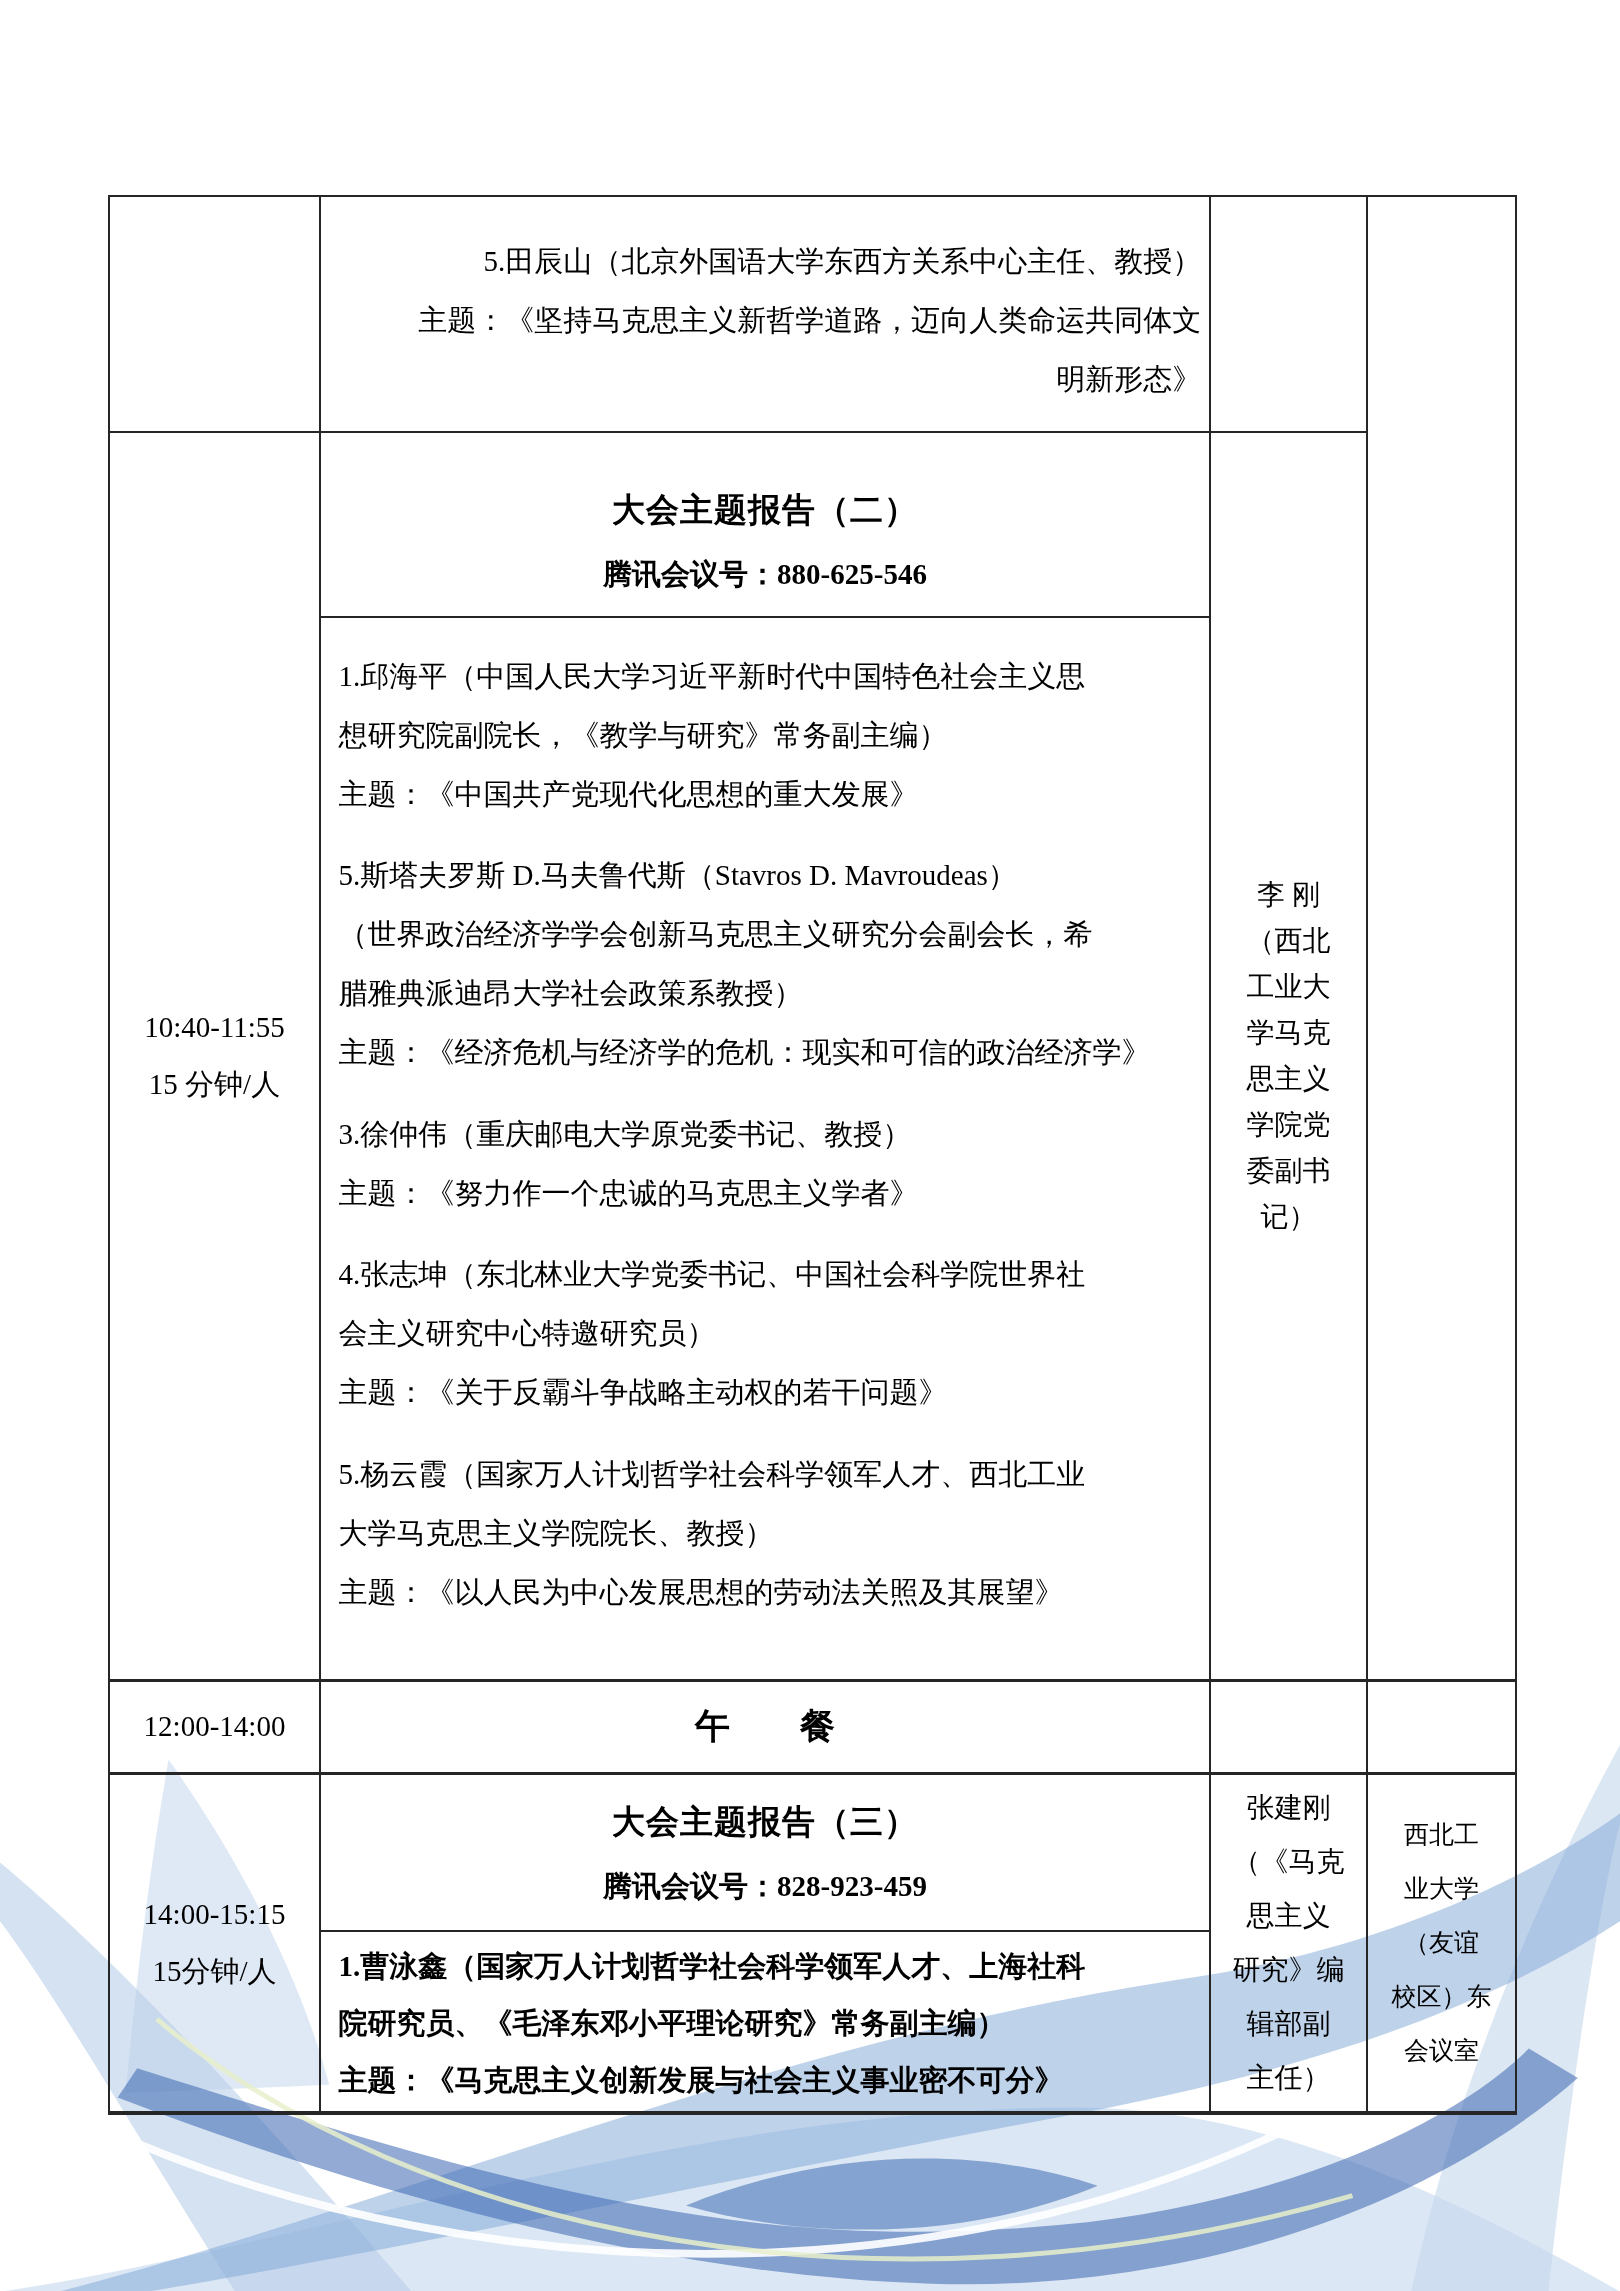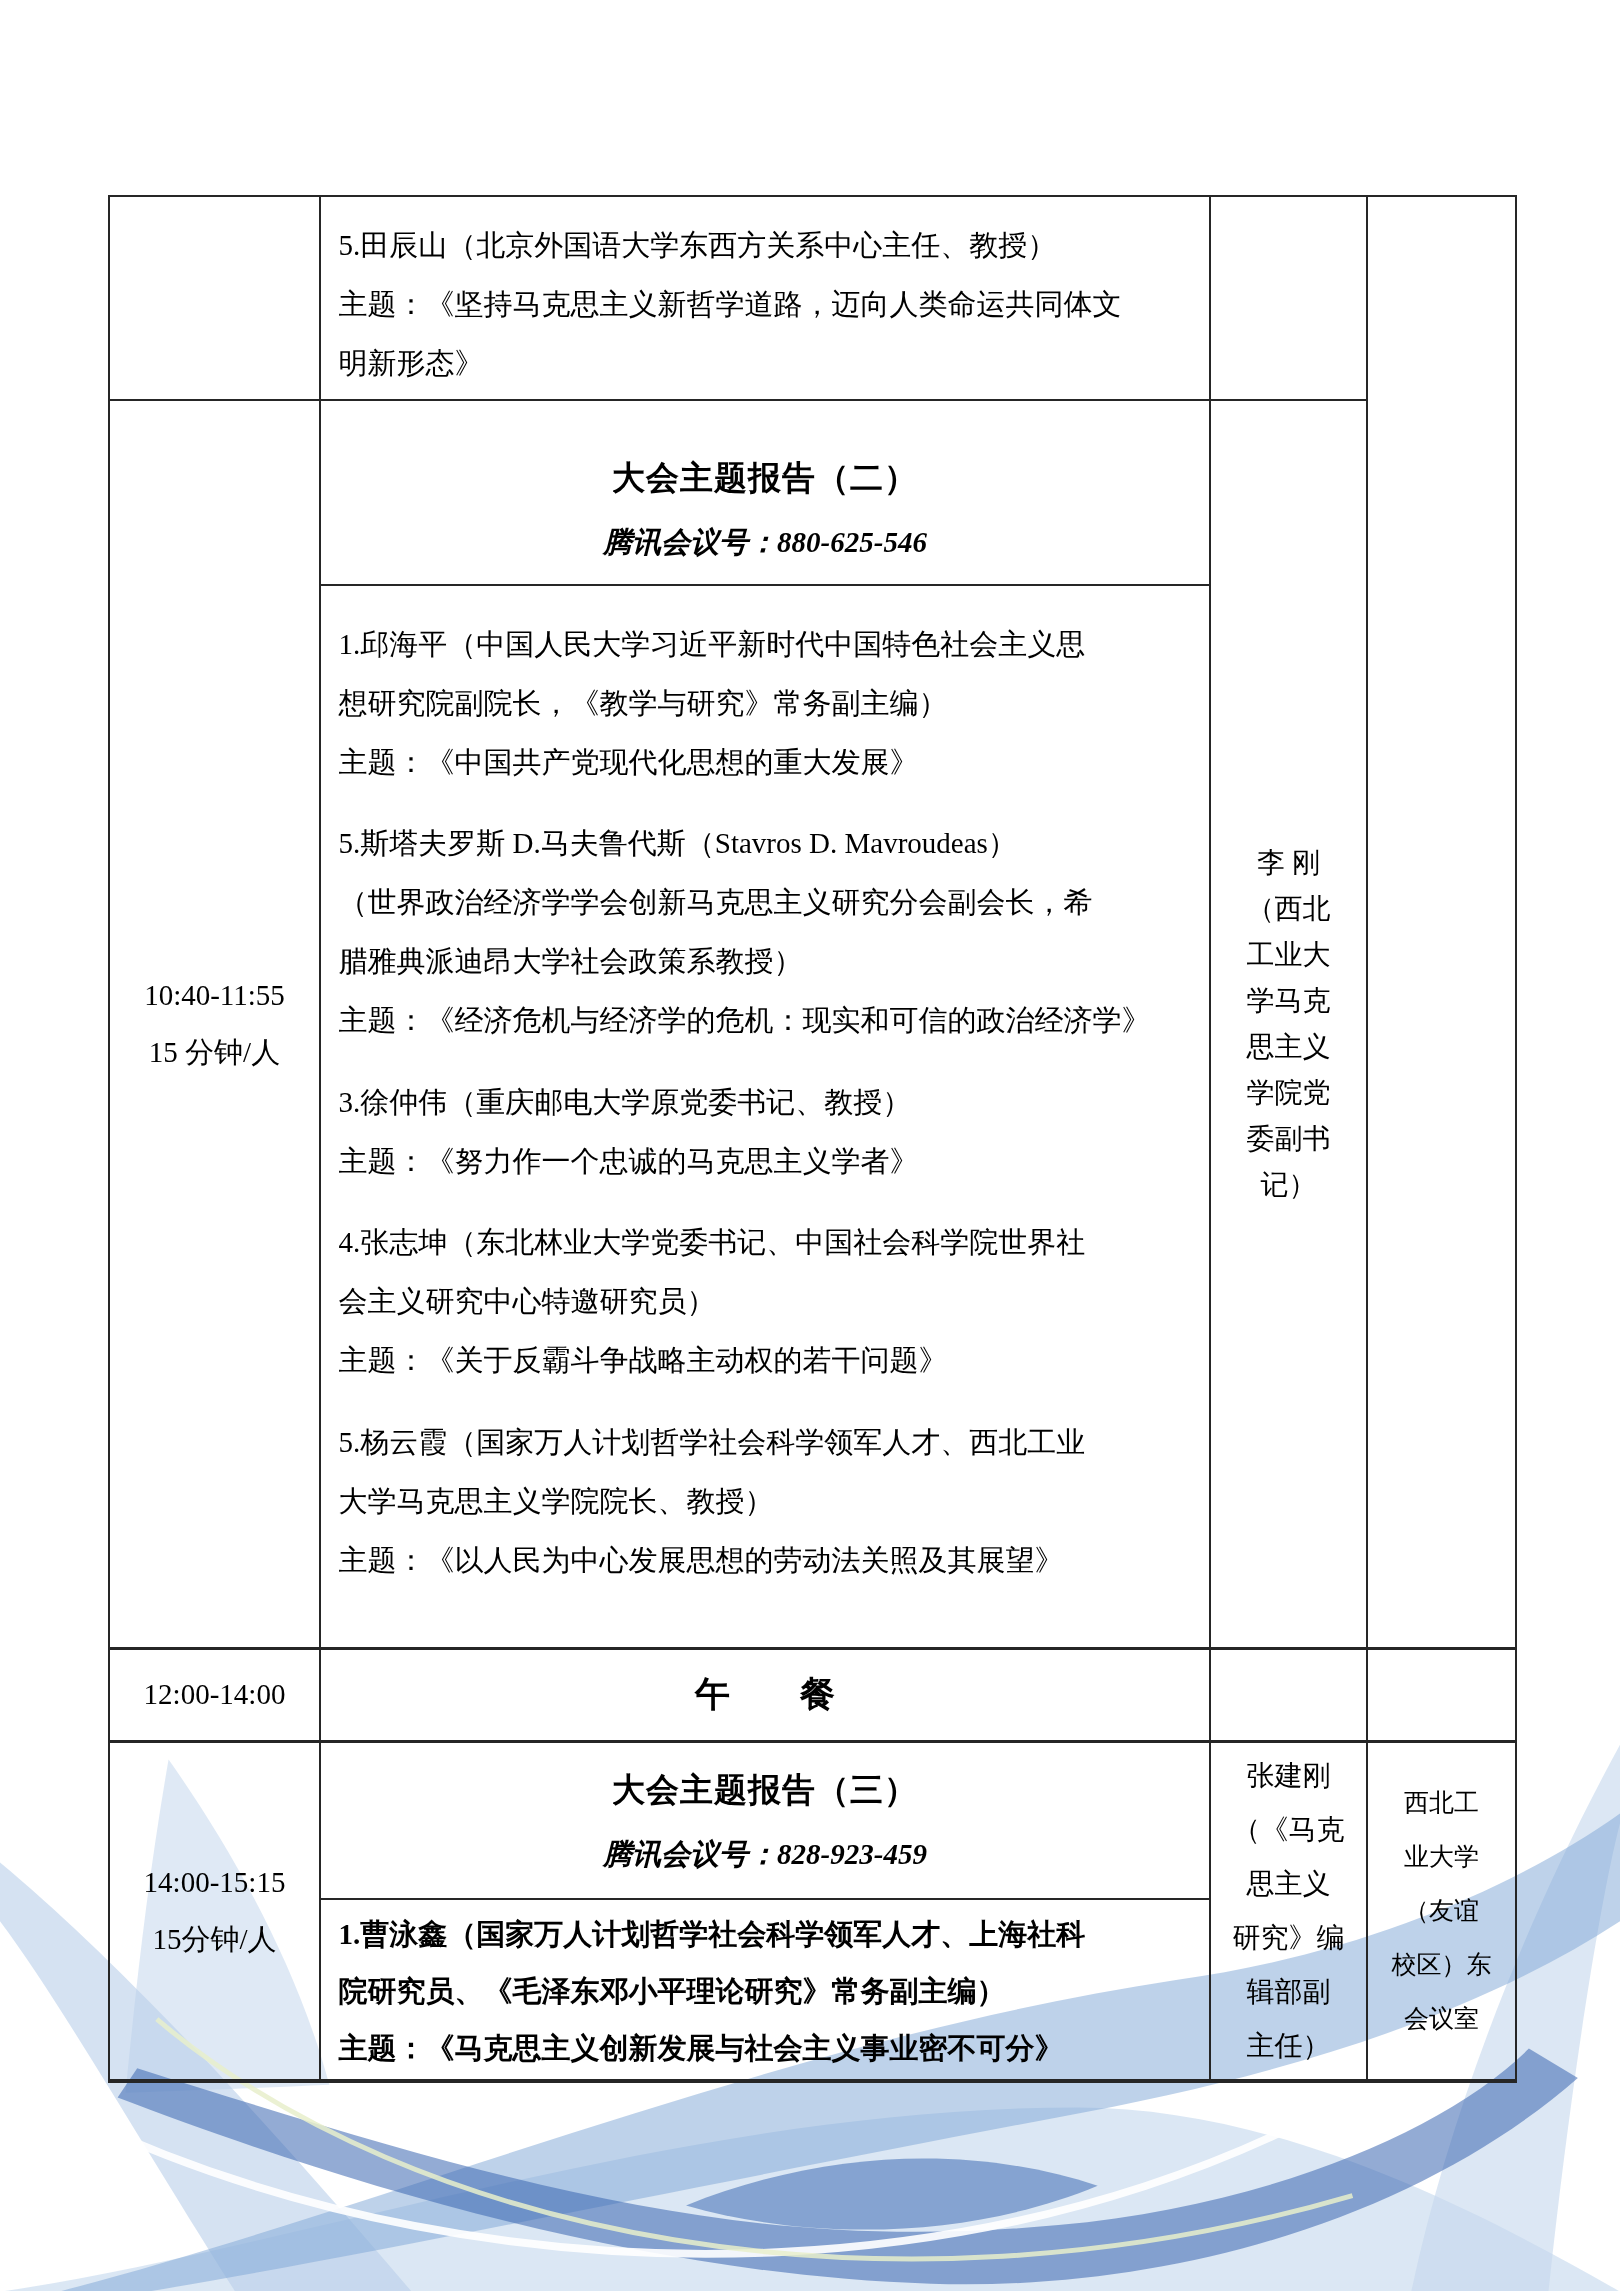--- a/index.html
+++ b/index.html
@@ -23,21 +23,21 @@
     background:transparent;
     z-index:1;
   }
   table.schedule td {
     border:2.9px solid #262626;
     padding:0;
     vertical-align:middle;
     background:transparent;
     box-sizing:border-box;
   }
-  tr.row-carryover    { height:204px; }
+  tr.row-carryover    { height:236px;text-align:right; }
   tr.row-session2     { height:1248px; }
   tr.row-lunch        { height:93px;font-family:Liberation Serif, serif; }
   tr.row-session3     { height:340px; }
 
   tr.row-lunch td { border-top-width:3.9px; border-bottom-width:3.9px; }
   tr.row-session3 td { border-bottom-width:4.9px; }
 
   td.time-cell {
     text-align:center;
     font-size:29px;
@@ -55,21 +55,21 @@
   .session-head {
     height:150px;
     border-bottom:2.9px solid #262626;
     display:flex; flex-direction:column;
     justify-content:center; align-items:center;
     gap:22px;
     box-sizing:border-box;
   }
   .session-head.small { height:155px; }
   .session-title { font-weight:bold; font-size:33px; letter-spacing:1px; }
-  .session-meeting { font-weight:bold; font-size:29px;font-style:italic; }
+  .session-meeting { font-weight:bold; font-size:29px; }
   .speakers { padding:29px 7.8px 0 17.6px; }
   .speaker {
     font-size:29px;
     line-height:59px;
     white-space:pre-line;
     margin:0 0 22.5px 0;
   }
   .speakers-tight { padding:5.9px 7.8px 0 17.6px; }
   .speakers-tight .speaker { line-height:57px; margin:0;font-weight:bold; }
 

